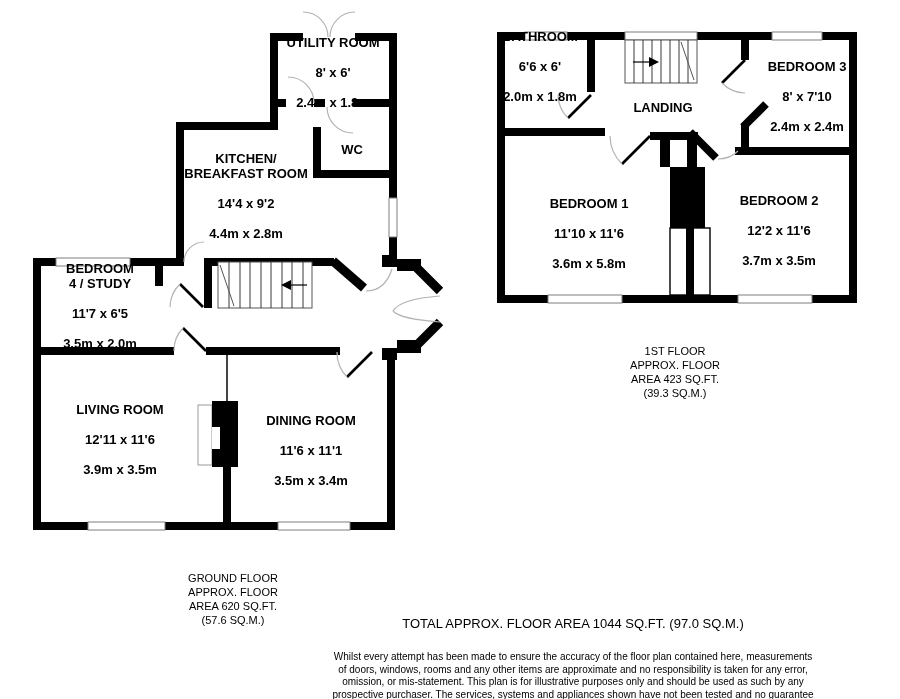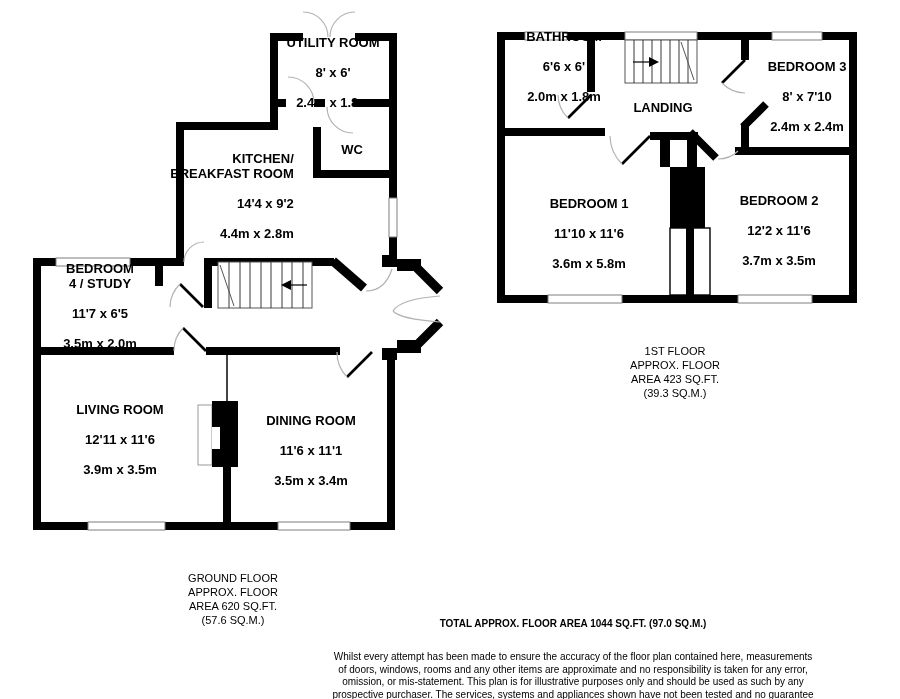--- a/index.html
+++ b/index.html
@@ -6,21 +6,21 @@
   .stage{position:relative;width:900px;height:699px;background:#fff;overflow:hidden;
          font-family:"Liberation Sans",sans-serif;color:#000000;}
   .stage svg{position:absolute;left:0;top:0;}
   .lbl{position:absolute;transform:translate(-50%,-50%);text-align:center;
        white-space:pre-line;line-height:15px;}
   .room-name{font-weight:bold;font-size:13px;line-height:15px;white-space:pre-line;}
   .room-size{font-weight:bold;font-size:13px;line-height:15px;}
   .hall-name{font-weight:normal;font-size:11px;line-height:13px;white-space:pre-line;}
   .caption{font-size:11px;line-height:14px;font-weight:normal;}
   .footer{position:absolute;left:246px;top:616px;width:654px;text-align:center;}
-  .total{font-size:10px;line-height:15px;font-weight:bold;}
+  .total{font-size:13px;line-height:15px;}
   .disclaimer{font-size:10px;line-height:12.6px;white-space:pre-line;margin-top:20px;}
   .credit{font-size:10.5px;line-height:13px;margin-top:1px;}
   
   .w{fill:#000000;}
   .win{fill:#ffffff;stroke:#7f7f7f;stroke-width:1;}
   .arc{fill:none;stroke:#b3b3b3;stroke-width:1.2;}
   .leaf{stroke:#000;stroke-width:2.6;}
   .dw{stroke:#000;stroke-width:9;}
   .dw8{stroke:#000;stroke-width:8;}
   .sbox{fill:#fff;stroke:#555;stroke-width:1;}
@@ -206,21 +206,21 @@
   <div class="lbl" style="left:333px;top:72px;">
     <div class="room-name">UTILITY ROOM</div>
     <div class="room-size">8' x 6'</div>
     <div class="room-size">2.4m x 1.8m</div>
   </div>
 
   <div class="lbl" style="left:352px;top:149px;">
     <div class="room-name">WC</div>
   </div>
 
-  <div class="lbl" style="left:232px;top:196px;text-align:right;">
+  <div class="lbl" style="left:246px;top:196px;">
     <div class="room-name">KITCHEN/
 BREAKFAST ROOM</div>
     <div class="room-size">14'4 x 9'2</div>
     <div class="room-size">4.4m x 2.8m</div>
   </div>
 
   <div class="lbl" style="left:100px;top:306px;">
     <div class="room-name">BEDROOM
 4 / STUDY</div>
     <div class="room-size">11'7 x 6'5</div>
@@ -233,21 +233,21 @@
     <div class="room-size">12'11 x 11'6</div>
     <div class="room-size">3.9m x 3.5m</div>
   </div>
 
   <div class="lbl" style="left:311px;top:450px;">
     <div class="room-name">DINING ROOM</div>
     <div class="room-size">11'6 x 11'1</div>
     <div class="room-size">3.5m x 3.4m</div>
   </div>
 
-  <div class="lbl" style="left:540px;top:66px;margin-left:24px;">
+  <div class="lbl" style="left:540px;top:66px;">
     <div class="room-name">BATHROOM</div>
     <div class="room-size">6'6 x 6'</div>
     <div class="room-size">2.0m x 1.8m</div>
   </div>
 
   <div class="lbl" style="left:663px;top:107px;">
     <div class="room-name">LANDING</div>
   </div>
 
   <div class="lbl" style="left:589px;top:233px;">

